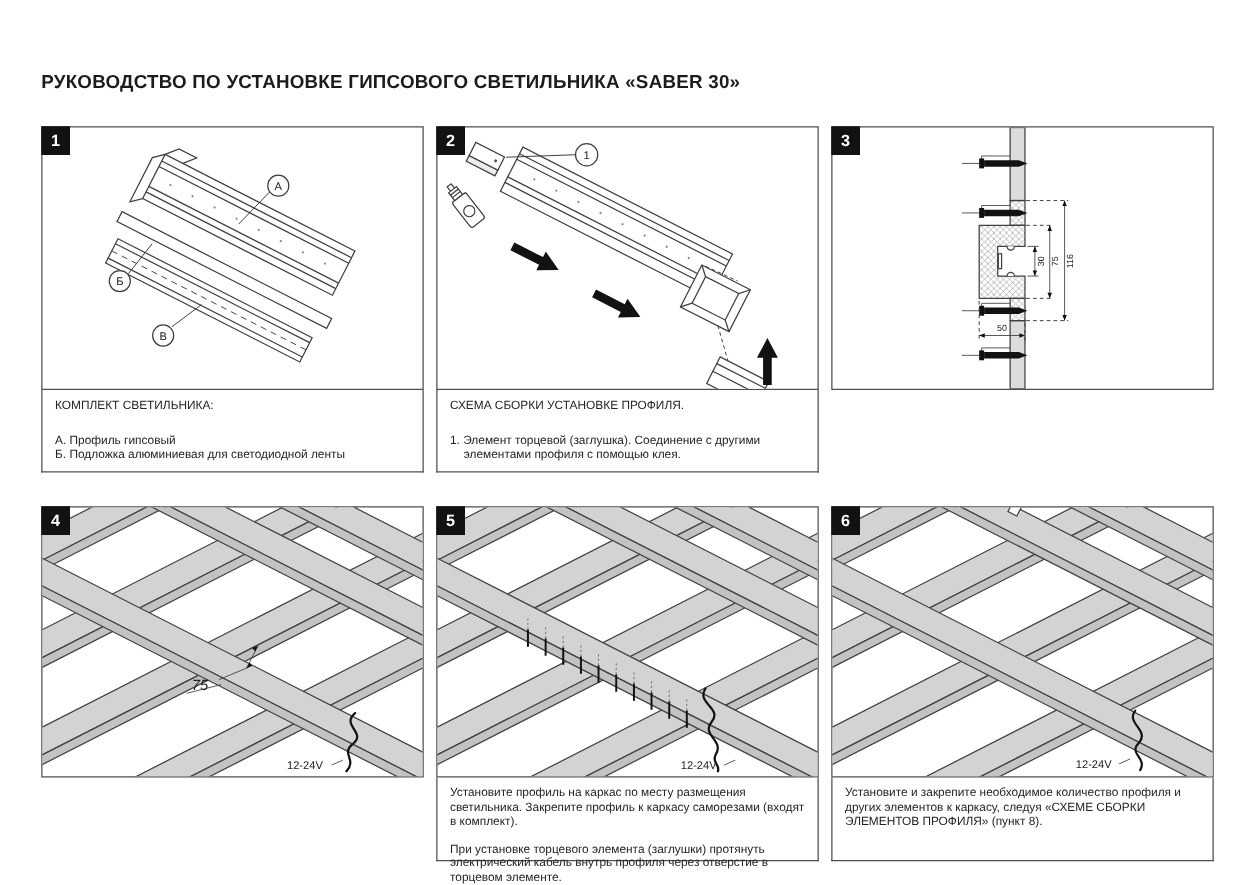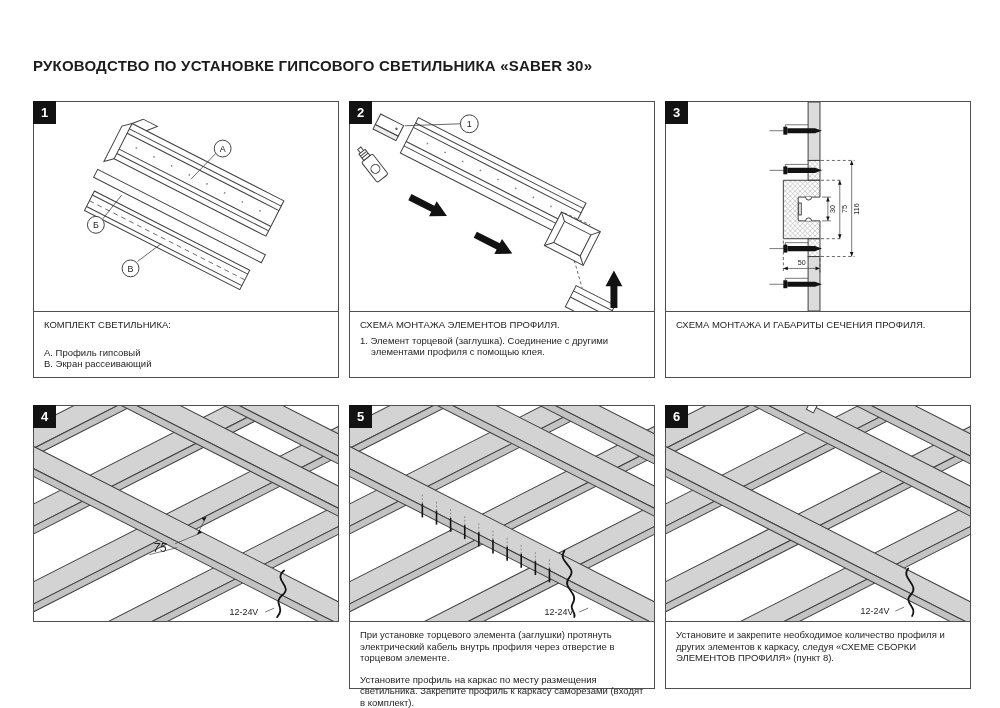--- a/index.html
+++ b/index.html
@@ -108,21 +108,21 @@
           <g class="callout">
             <line x1="104" y1="161" x2="128" y2="143"></line>
             <circle cx="97" cy="168" r="8.5"></circle>
             <text x="97" y="171.5">В</text>
           </g>
         </svg>
       </div>
       <div class="caption">
         <p>КОМПЛЕКТ СВЕТИЛЬНИКА:</p>
         <p style="margin-top:16px">А. Профиль гипсовый</p>
-        <p style="margin-top:0">В. Экран рассеивающий</p>
+        <p style="margin-top:0">Б. Подложка алюминиевая для светодиодной ленты</p>
       </div>
     </section>
 
     <section class="panel row1">
       <div class="figure">
         <div class="badge">2</div>
         <svg class="fig-svg" viewBox="0 0 306 211">
           <g transform="translate(145,75) rotate(27)" class="ln">
             <rect x="-95" y="-18" width="190" height="40" fill="#fff"></rect>
             <line x1="-95" y1="-12" x2="95" y2="-12"></line>
@@ -178,22 +178,22 @@
             <rect x="-22" y="-12" width="44" height="24" fill="#fff"></rect>
             <line x1="-22" y1="-6" x2="22" y2="-6"></line>
             <line x1="-22" y1="1" x2="22" y2="1"></line>
           </g>
           <g transform="translate(266,208) rotate(-90)">
             <path class="solidarrow" d="M0,-3.5 L22,-3.5 L22,-8.5 L38,0 L22,8.5 L22,3.5 L0,3.5 Z"></path>
           </g>
         </svg>
       </div>
       <div class="caption">
-        <p>СХЕМА МОНТАЖА ЭЛЕМЕНТОВ ПРОФИЛЯ.</p>
-        <p class="hang" style="margin-top:4px">1. Элемент торцевой (заглушка). Соединение с другими элементами профиля с помощью клея.</p>
+        <p>СХЕМА СБОРКИ УСТАНОВКЕ ПРОФИЛЯ.</p>
+        <p class="hang" style="margin-top:16px">1. Элемент торцевой (заглушка). Соединение с другими элементами профиля с помощью клея.</p>
       </div>
     </section>
 
     <section class="panel row1">
       <div class="figure">
         <div class="badge">3</div>
         <svg class="fig-svg" viewBox="0 0 306 211">
           <defs>
             <pattern id="hatch" width="5" height="5" patternUnits="userSpaceOnUse">
               <path d="M0,5 L5,0 M0,0 L5,5" stroke="#9a9a9a" stroke-width=".5"></path>
@@ -269,23 +269,20 @@
           </g>
           <g>
             <line class="dash" x1="118" y1="140" x2="118" y2="172"></line>
               <line class="dash" x1="155" y1="158" x2="155" y2="172"></line>
             <line class="thin" x1="118" y1="168" x2="155" y2="168"></line>
             <path class="solidarrow" d="M118,168 l4.5,-1.8 l0,3.6 Z"></path>
               <path class="solidarrow" d="M155,168 l-4.5,-1.8 l0,3.6 Z"></path>
             <text class="dimtext" x="136.5" y="164.5">50</text>
           </g>
         </svg>
-      </div>
-      <div class="caption">
-        <p>СХЕМА МОНТАЖА И ГАБАРИТЫ СЕЧЕНИЯ ПРОФИЛЯ.</p>
       </div>
     </section>
 
     <section class="panel row2">
       <div class="figure">
         <div class="badge">4</div>
         <svg class="fig-svg" viewBox="0 0 306 217">
           <defs>
             <g id="lattice">
               <g transform="rotate(-27 153 108)">
@@ -398,22 +395,22 @@
               <line class="scr" x1="186.7" y1="156.6" x2="186.7" y2="170.6"></line>
             <line class="scrdot" x1="200.9" y1="154.9" x2="200.9" y2="163.9"></line>
               <line class="scr" x1="200.9" y1="163.9" x2="200.9" y2="177.9"></line>
           </g>
           <path class="cable" d="M216,146 C208,158 230,162 221,173 C212,184 232,188 224,200 C221,206 228,208 226,213"></path>
           <line class="thin" x1="231" y1="208" x2="240" y2="204"></line>
           <text class="volt" x="196" y="211">12-24V</text>
         </svg>
       </div>
       <div class="caption">
+        <p>Установите профиль на каркас по месту размещения светильника. Закрепите профиль к каркасу саморезами (входят в комплект).</p>
         <p>При установке торцевого элемента (заглушки) протянуть электрический кабель внутрь профиля через отверстие в торцевом элементе.</p>
-        <p>Установите профиль на каркас по месту размещения светильника. Закрепите профиль к каркасу саморезами (входят в комплект).</p>
       </div>
     </section>
 
     <section class="panel row2">
       <div class="figure">
         <div class="badge">6</div>
         <svg class="fig-svg" viewBox="0 0 306 217">
           <use href="#lattice"></use>
           <g transform="rotate(27 153 108)" class="ln">
             <rect x="-215" y="-6" width="312" height="22" fill="#fff"></rect>

